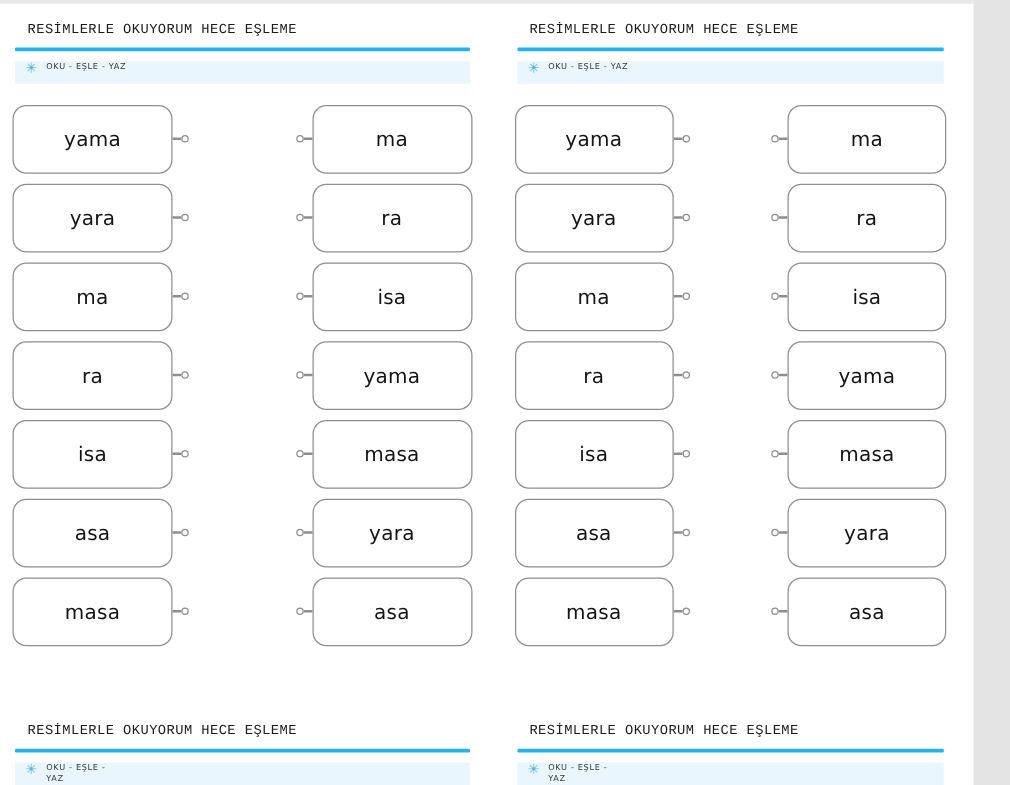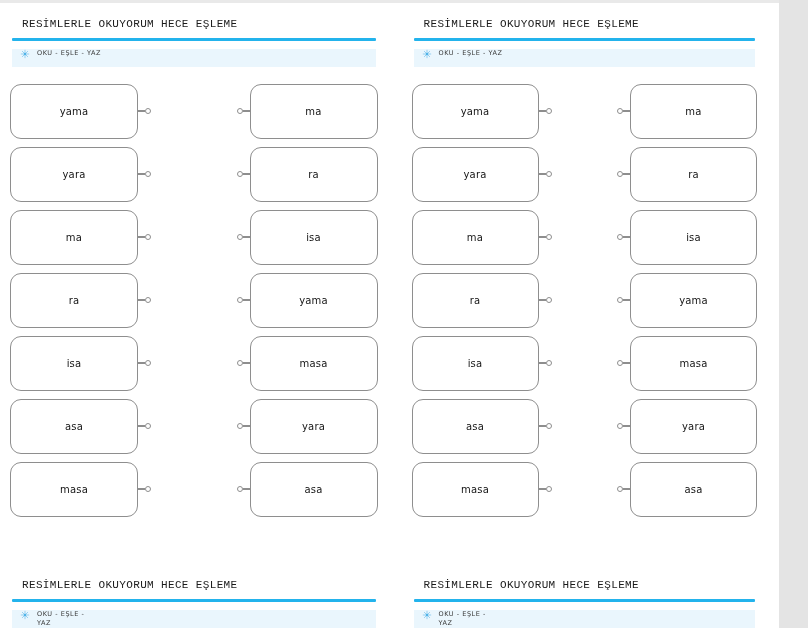--- a/index.html
+++ b/index.html
@@ -131,21 +131,21 @@
     border-radius: 11px;
     background: #ffffff;
     display: flex;
     align-items: center;
     justify-content: center;
   }
   .sheet.right .card { width: 127px; }
 
   .word {
     font-family: "DejaVu Sans", sans-serif;
-    font-size: 10px;
+    font-size: 16px;
     color: #141414;
     letter-spacing: 0.2px;
   }
 
   
   .conn {
     display: flex;
     align-items: center;
     flex: 0 0 auto;
   }

